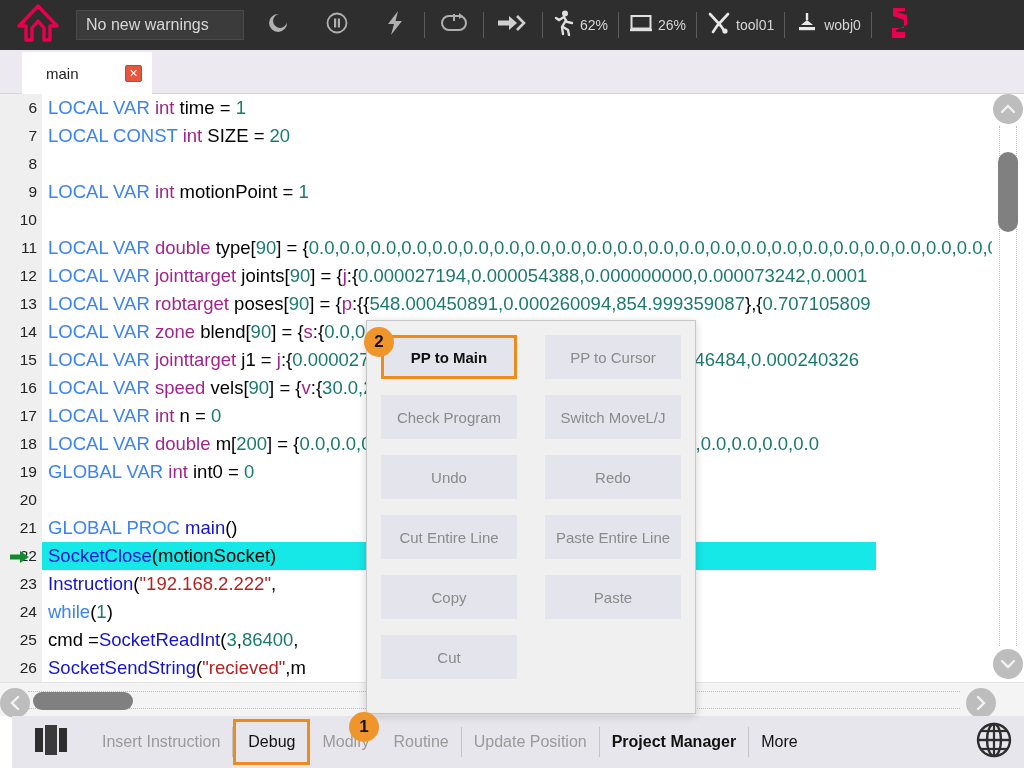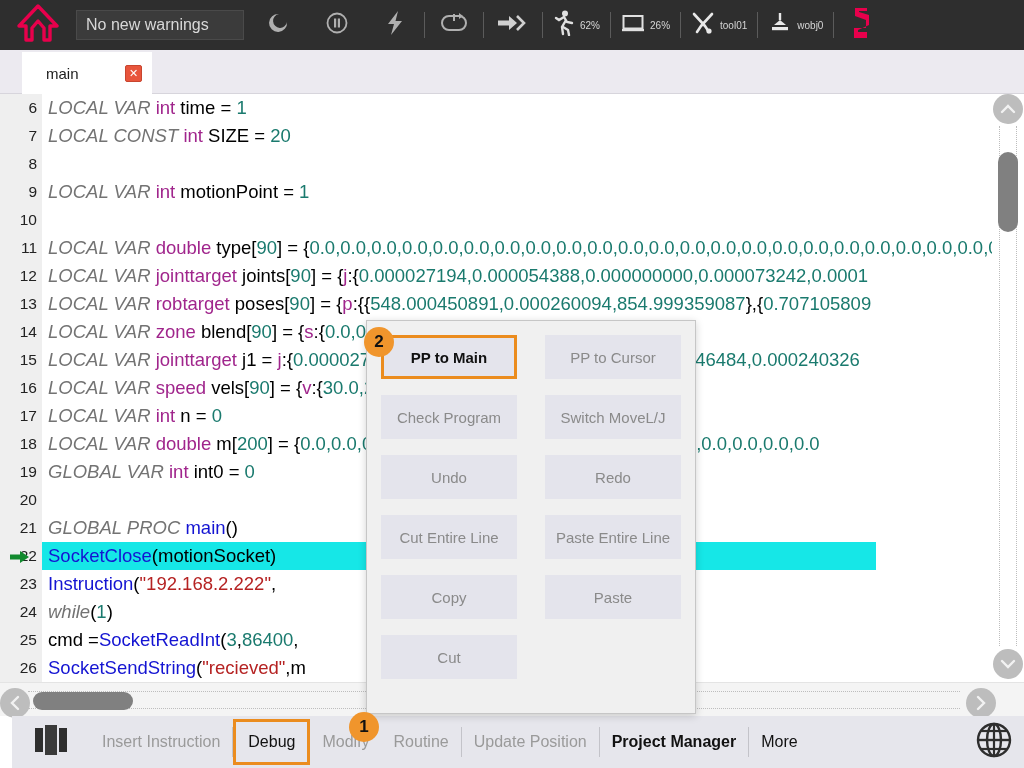--- a/index.html
+++ b/index.html
@@ -36,21 +36,21 @@
     display: flex; align-items: center; justify-content: center;
     color: #b8b8b8; cursor: pointer;
   }
   .tb-sep {
     width: 1px; height: 26px; background: #5b5b5b; flex: none;
   }
   .tb-group {
     height: 50px; display: flex; align-items: center; gap: 5px;
     padding: 0 10px; cursor: pointer;
   }
-  .tb-group .lbl { color: #d6d6d6; font-size: 10px; }
+  .tb-group .lbl { color: #d6d6d6; font-size: 14px; }
   .tb-right-icon {
     width: 54px; height: 50px;
     display: flex; align-items: center; justify-content: center;
     cursor: pointer;
   }
 
   
   .tabstrip {
     position: absolute; left: 0; top: 50px; width: 1024px; height: 44px;
     background: #eceaf0;
@@ -118,21 +118,21 @@
     background: #16e7e7;
     padding-right: 600px;
   }
   .pp-arrow {
     position: absolute; left: 10px; top: 9px;
     width: 0; height: 0; z-index: 3;
   }
   .pp-arrow svg { display:block; }
 
   
-  .k  { color: #737373; font-style: italic; }   
+  .k  { color: #3b82f6; }   
   .t  { color: #a0258c; }   
   .n  { color: #1a7a6e; }   
   .s  { color: #b52222; }   
   .fn { color: #1414d2; }   
   .p  { color: #000000; }   
 
   
   .vscroll {
     position: absolute; right: 0; top: 94px; width: 32px; height: 588px;
     background: #ffffff;

